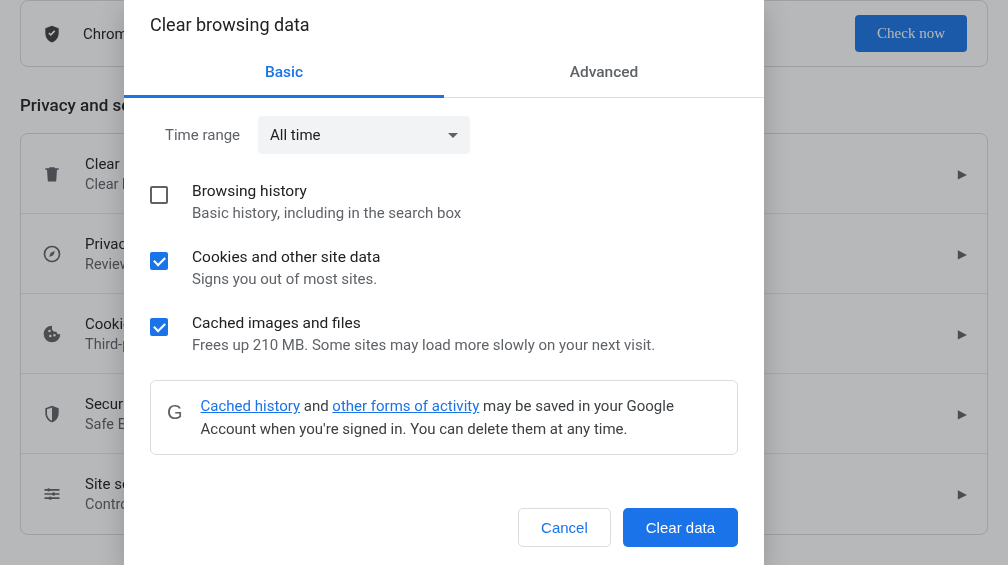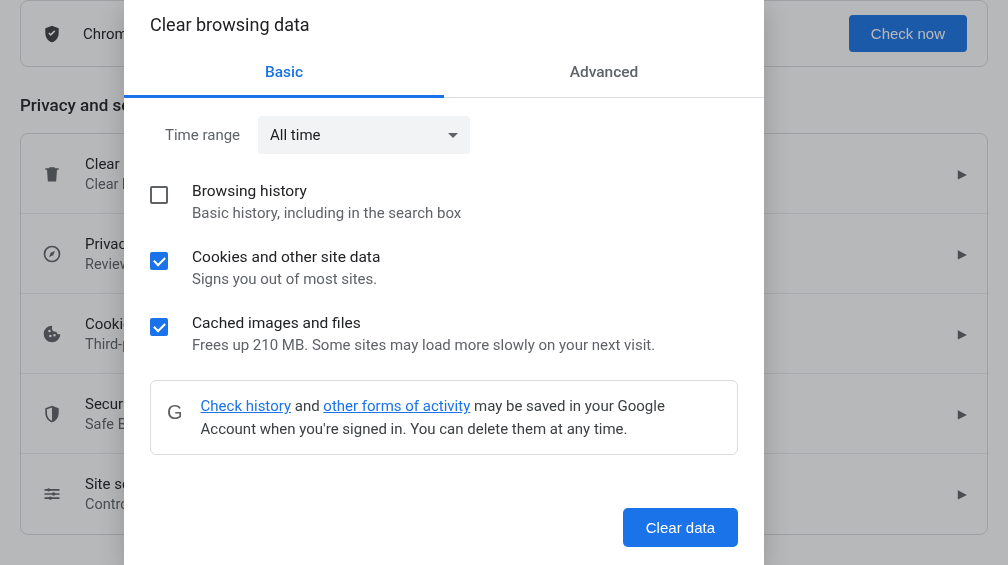--- a/index.html
+++ b/index.html
@@ -33,20 +33,21 @@
     }
     .bg-check-btn {
       margin-left: auto;
       background: #1a73e8;
       color: #fff;
       border: none;
       border-radius: 4px;
       padding: 10px 22px;
       font-size: 15px;
       font-weight: 500;
+      font-family: Liberation Serif, serif;
     }
     .bg-section-title {
       font-size: 17px;
       font-weight: 500;
       margin: 28px 0 18px 0;
     }
     .bg-list {
       border: 1px solid #dadce0;
       border-radius: 8px;
       overflow: hidden;
@@ -343,20 +344,21 @@
       <div class="cb checked"></div>
       <div>
         <div class="opt-title">Cached images and files</div>
         <div class="opt-sub">Frees up 210 MB. Some sites may load more slowly on your next visit.</div>
       </div>
     </div>
 
     <div class="info-box">
       <span class="g-icon">G</span>
       <div>
-        <a href="#">Check history</a><span> and </span><a href="#">other forms of activity</a><span> may be saved in your Google Account when you're signed in. You can delete them at any time.</span>
+        <a href="#">Cached history</a><span> and </span><a href="#">other forms of activity</a><span> may be saved in your Google Account when you're signed in. You can delete them at any time.</span>
       </div>
     </div>
   </div>
   <div class="dlg-actions">
+    <button class="btn btn-cancel">Cancel</button>
     <button class="btn btn-primary">Clear data</button>
   </div>
 </div>
 
 </body></html>

